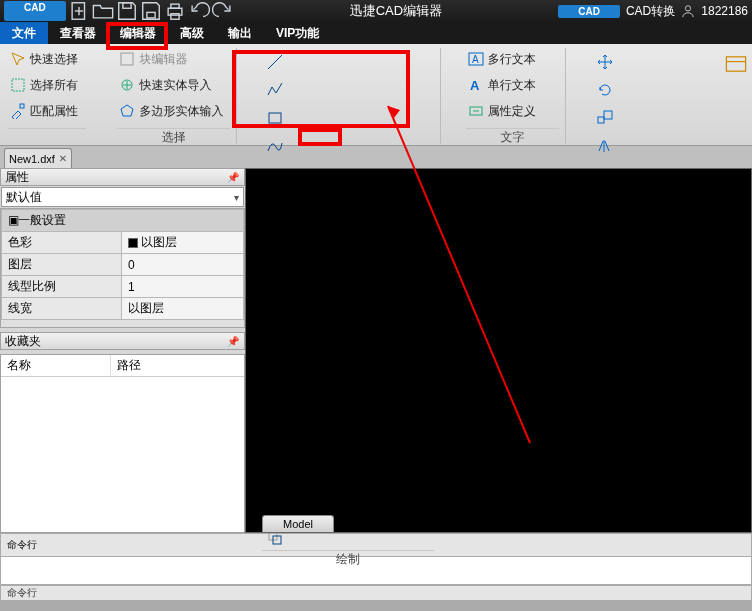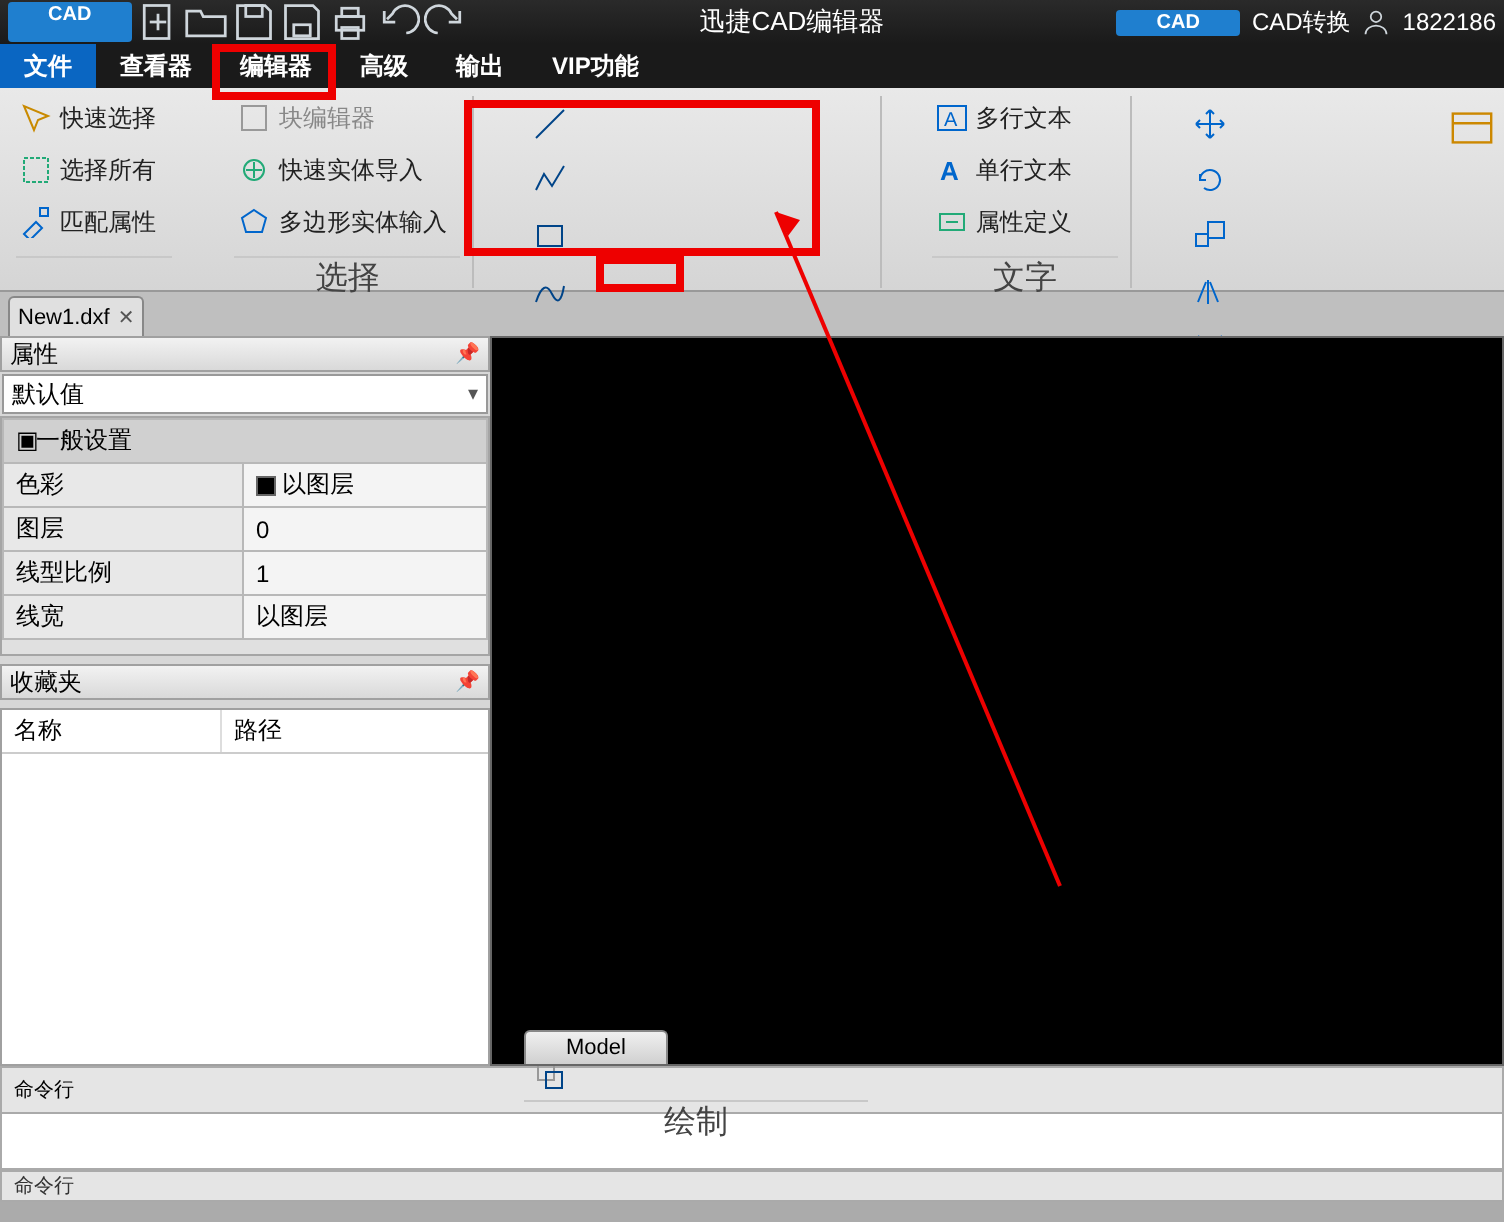--- a/index.html
+++ b/index.html
@@ -16,21 +16,21 @@
 
 
 .menutabs { height: 22px; background: #1a1a1a; display: flex; align-items: stretch; }
 .menutabs .mtab { padding: 3px 12px; color: #fff; font-size: 12px; display:flex;align-items:center;justify-content:center;position:relative;font-weight:bold;}
 .menutabs .mtab.active { background: #0a66c2; }
 
 
 .ribbon { height: 102px; background: linear-gradient(#e9e9e9,#d5d5d5); border-bottom: 1px solid #999; display: flex; align-items:flex-start; padding: 4px 0 0 2px; position: relative; gap: 19px; }
 .rgroup { display: flex; flex-direction: column; height: 96px; border-right: 1px solid #bcbcbc; padding: 0 6px; }
 .rgroup .body { flex: 1; display:flex; flex-direction:column; gap:4px; }
-.rgroup .label { height: 16px; font-size: 16px; color: #444; text-align: center; border-top: 1px solid #c8c8c8; }
+.rgroup .label { height: 16px; font-size: 12px; color: #444; text-align: center; border-top: 1px solid #c8c8c8; }
 
 
 .rowitem { display: flex; align-items: center; gap: 4px; font-size: 12px; color: #222; height: 22px; padding: 0 2px;}
 .rowitem.disabled { color: #888; }
 .rowitem .ic { width:16px;height:16px;display:flex;align-items:center;justify-content:center;}
 .rowitem .ic svg{width:16px;height:16px;}
 
 
 .icongrid { display: grid; grid-template-columns: repeat(6, 26px); grid-auto-rows: 24px; gap: 2px; align-content:start; padding-top:2px;}
 .icongrid .ibtn { width:26px; height:24px; display:flex;align-items:center;justify-content:center; }

